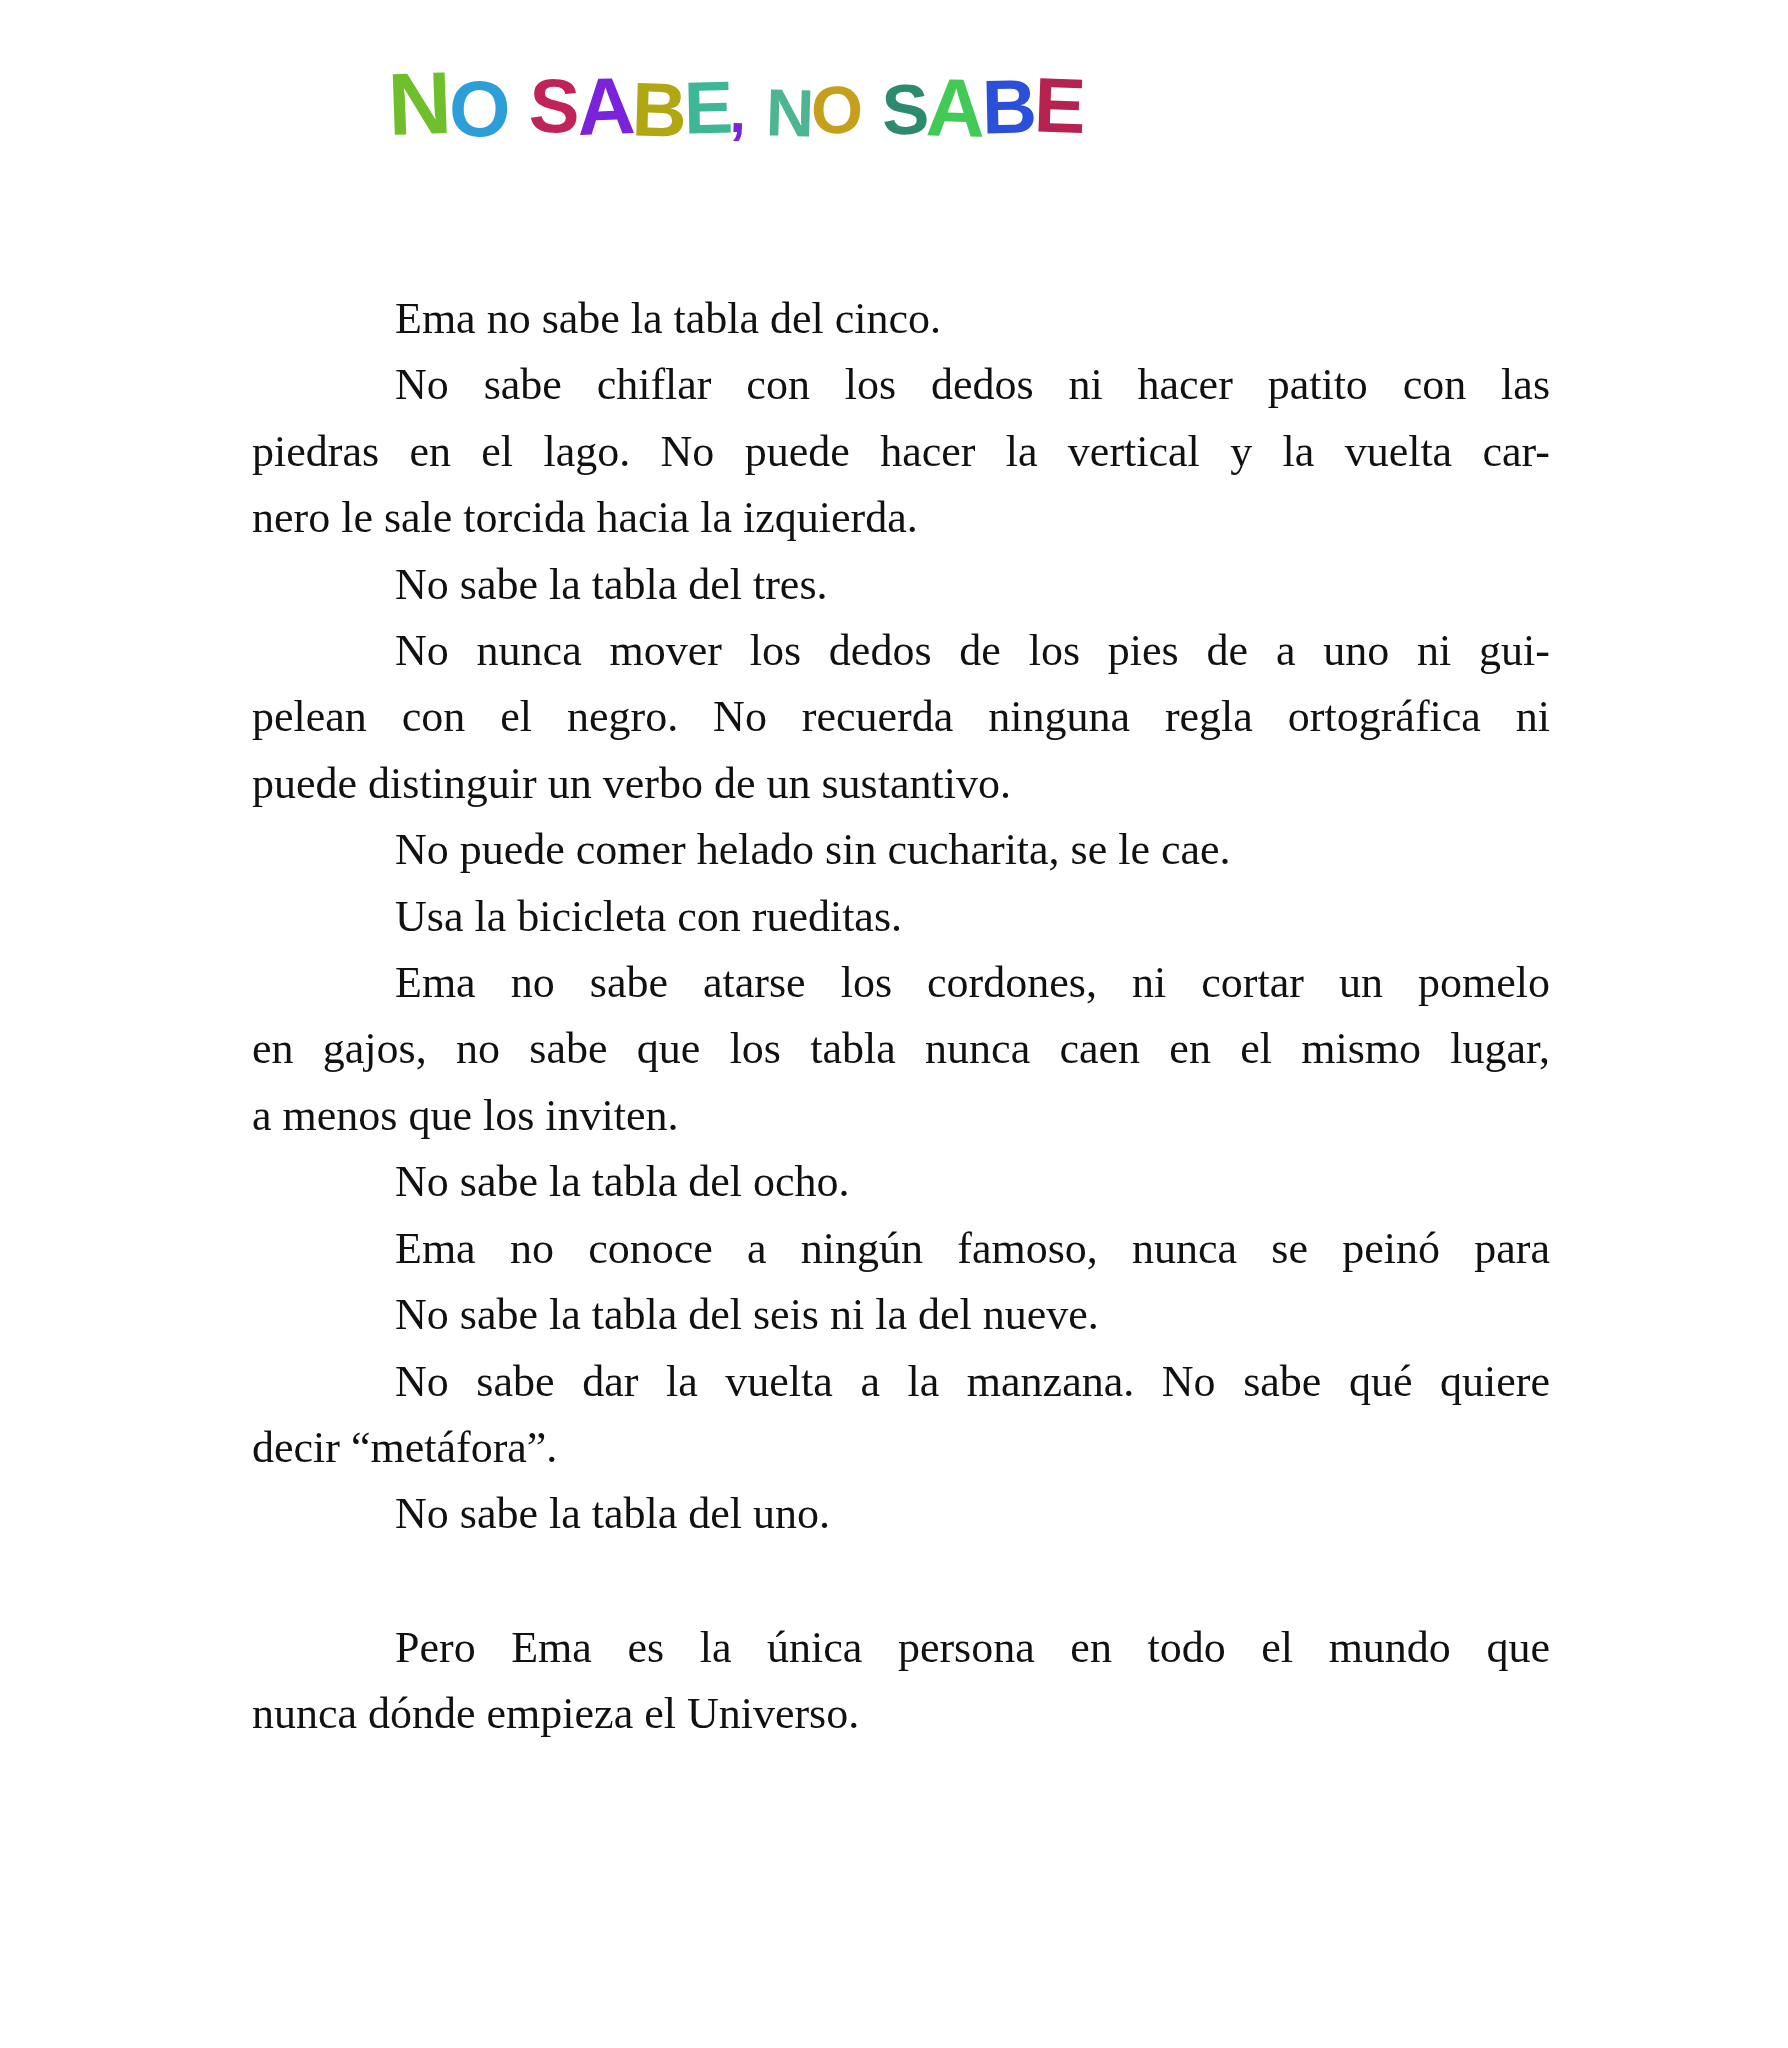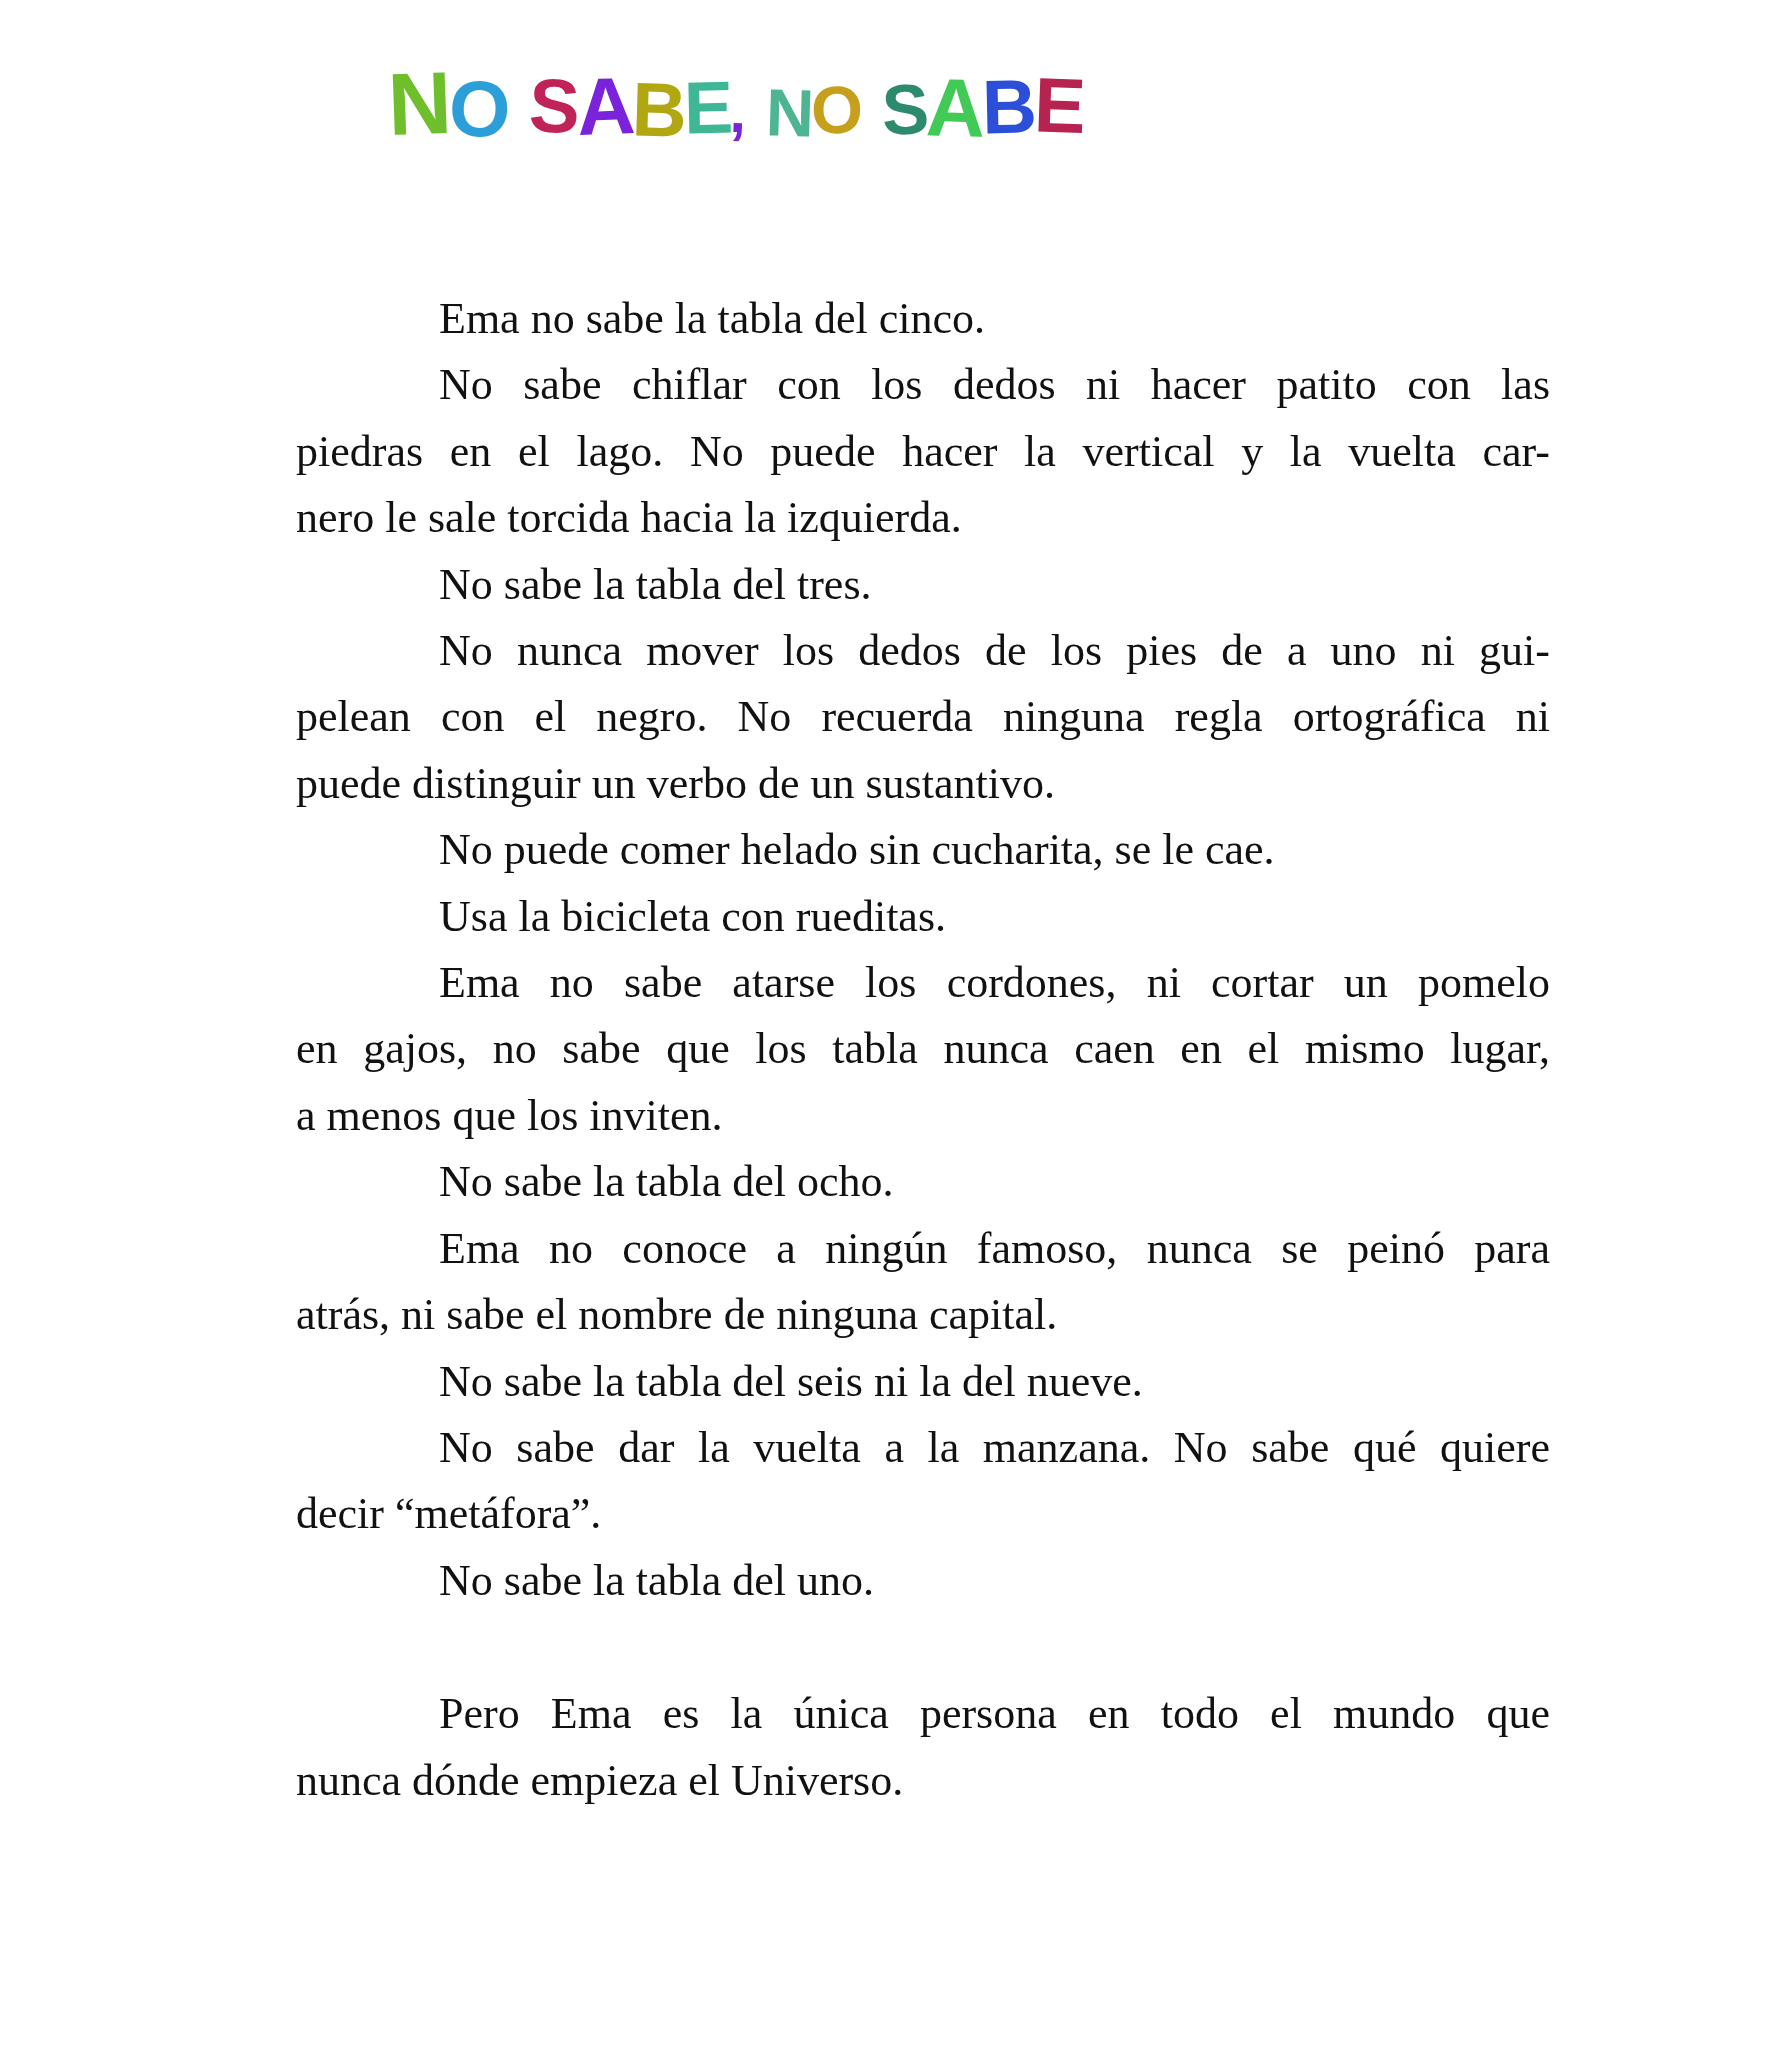--- a/index.html
+++ b/index.html
@@ -43,21 +43,21 @@
   .bodytext{
     position:absolute;
     left:252px;top:286px;
     width:1298px;
     font-size:44px;
     line-height:66.4px;
     letter-spacing:0px;
   }
   .para{margin:0;padding:0;}
   .para.spaced{margin-top:67px;}
-  .line{white-space:nowrap;margin-left:44px;}
+  .line{white-space:nowrap;}
   .line.just{
     white-space:normal;
     text-align:justify;
     text-align-last:justify;
   }
   .line.first{text-indent:143px;}
 </style>
 </head>
 <body>
 
@@ -89,21 +89,20 @@
       <div class="para">
         <div class="line first just">Ema no sabe atarse los cordones, ni cortar un pomelo</div>
         <div class="line just">en gajos, no sabe que los tabla nunca caen en el mismo lugar,</div>
         <div class="line">a menos que los inviten.</div>
       </div>
       <div class="para">
         <div class="line first">No sabe la tabla del ocho.</div>
       </div>
       <div class="para">
         <div class="line first just">Ema no conoce a ningún famoso, nunca se peinó para</div>
-        <div class="line">atrás, ni sabe el nombre de ninguna capital.</div>
       </div>
       <div class="para">
         <div class="line first">No sabe la tabla del seis ni la del nueve.</div>
       </div>
       <div class="para">
         <div class="line first just">No sabe dar la vuelta a la manzana. No sabe qué quiere</div>
         <div class="line">decir “metáfora”.</div>
       </div>
       <div class="para">
         <div class="line first">No sabe la tabla del uno.</div>

